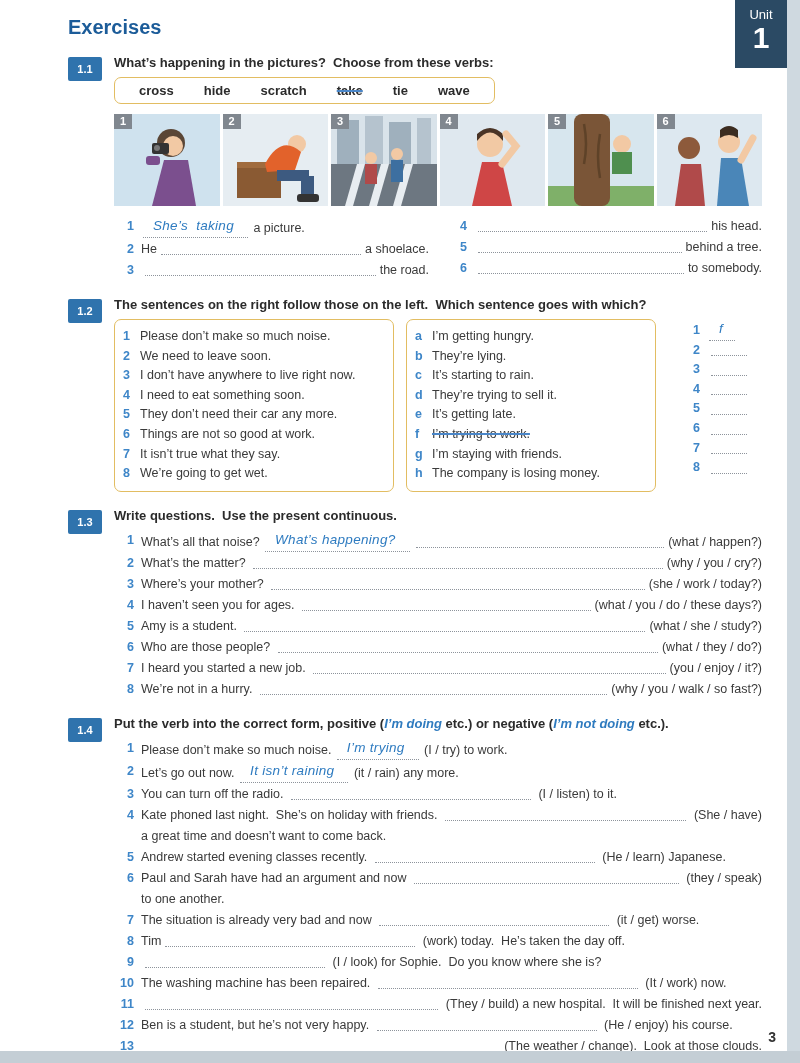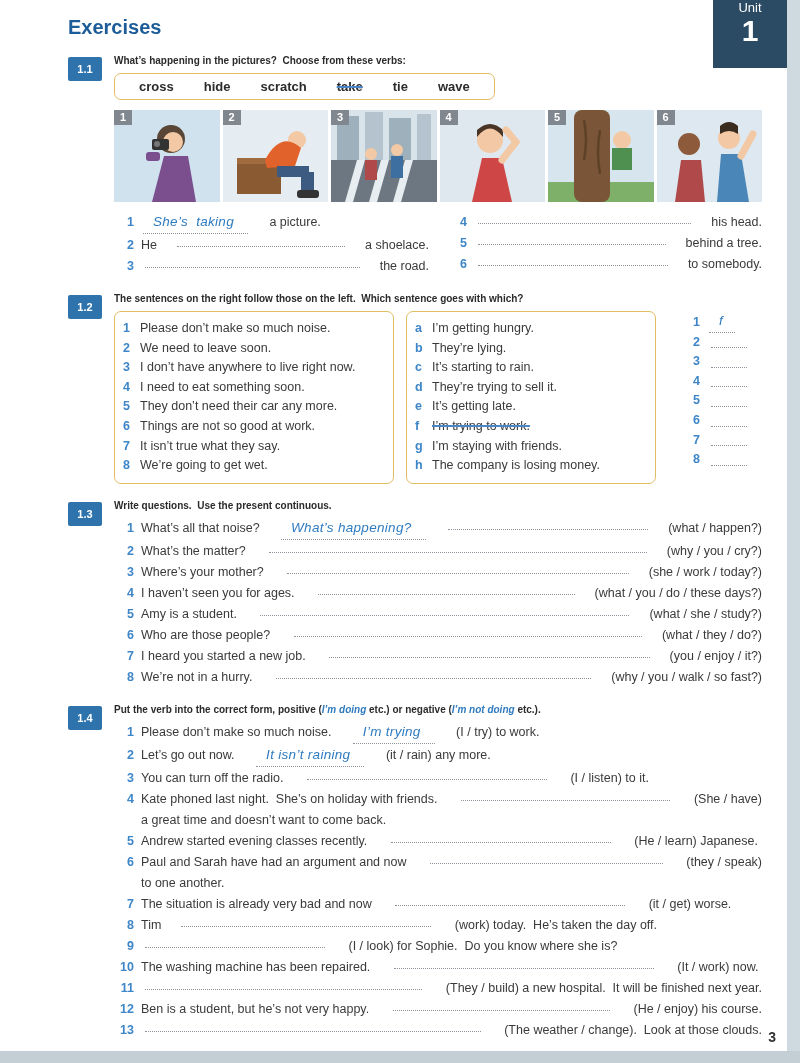--- a/index.html
+++ b/index.html
@@ -4,56 +4,56 @@
 <style>
   * { margin:0; padding:0; box-sizing:border-box; }
   body { background:#ffffff; }
   .page {
     position:relative; width:800px; height:1063px; background:#ffffff;
     font-family:"Liberation Sans", sans-serif; color:#3a3a3a; overflow:hidden;
   }
   .right-strip { position:absolute; top:0; right:0; width:13px; height:100%; background:#cfd9e0; }
   .bottom-strip { position:absolute; left:0; bottom:0; width:100%; height:12px; background:#c4ced5; }
   .unit-box {
-    position:absolute; top:0; right:13px; width:74px; height:68px;
-    background:#2b4a64; color:#fff; text-align:center; 
+    position:absolute; top:0; right:13px; width:52px; height:68px;
+    background:#2b4a64; color:#fff; text-align:center; padding-top:7px;
   }
   .unit-box .u-label { font-size:13px; display:block; }
   .unit-box .u-num { font-size:30px; font-weight:bold; display:block; line-height:32px; }
 
   .content { padding:16px 38px 0 68px; }
   .title { font-size:20px; font-weight:bold; color:#1c5c99; margin-bottom:6px; }
 
   .exercise { display:flex; margin-top:16px; }
   .badge {
     flex:0 0 34px; height:24px; background:#2f73ad; color:#fff; font-weight:bold;
     font-size:11px; display:flex; align-items:center; justify-content:center;
     border-radius:2px; margin:2px 12px 0 0;
   }
   .ex-body { flex:1; min-width:0; }
-  .prompt { font-weight:bold; font-size:10px; color:#2b2b2b; margin-bottom:7px; white-space:pre-wrap; }
+  .prompt { font-weight:bold; font-size:13px; color:#2b2b2b; margin-bottom:7px; white-space:pre-wrap; }
   .hl { color:#2f7bbf;font-style:italic; }
 
   .verb-box {
     display:inline-flex; gap:30px; border:1.5px solid #e2bd62; border-radius:7px;
     padding:5px 24px; font-weight:bold; font-size:13px; color:#2b2b2b;justify-content:space-between;
   }
   .struck { text-decoration:line-through; text-decoration-color:#4a86c8; text-decoration-thickness:1.5px; }
 
   .pics { display:flex; gap:3px; margin:10px 0 10px; }
   .pic { position:relative; width:106px; height:92px; overflow:hidden; background:#dce6ee; }
   .pic svg { display:block; }
   .pic-num {
     position:absolute; top:0; left:0; background:#80878f; color:#fff;
     font-size:11px; font-weight:bold; padding:1px 6px 2px;
   }
 
   .row { display:flex; line-height:20px; font-size:12.5px; margin-bottom:1px; }
   .num { flex:0 0 20px; text-align:right; margin-right:7px; color:#3e86c8; font-weight:bold; }
-  .line { flex:1; display:flex; min-width:0; overflow:hidden;gap:16px; }
+  .line { flex:1; display:flex; align-items:flex-end; min-width:0; overflow:hidden; }
   .txt { flex:0 0 auto; white-space:pre; }
   .blank { flex:1 1 auto; border-bottom:1.6px dotted #8d939b; height:12px; margin:0 4px 4px; min-width:14px; }
   .ans {
     flex:0 0 auto; font-style:italic; color:#2e7bc0; font-size:13.5px;
     border-bottom:1.6px dotted #8d939b; padding:0 14px 1px 10px; margin:0 2px;
     white-space:pre; letter-spacing:0.3px;
   }
 
   .two-col { display:flex; gap:18px; }
   .two-col .col { flex:1; min-width:0; }

